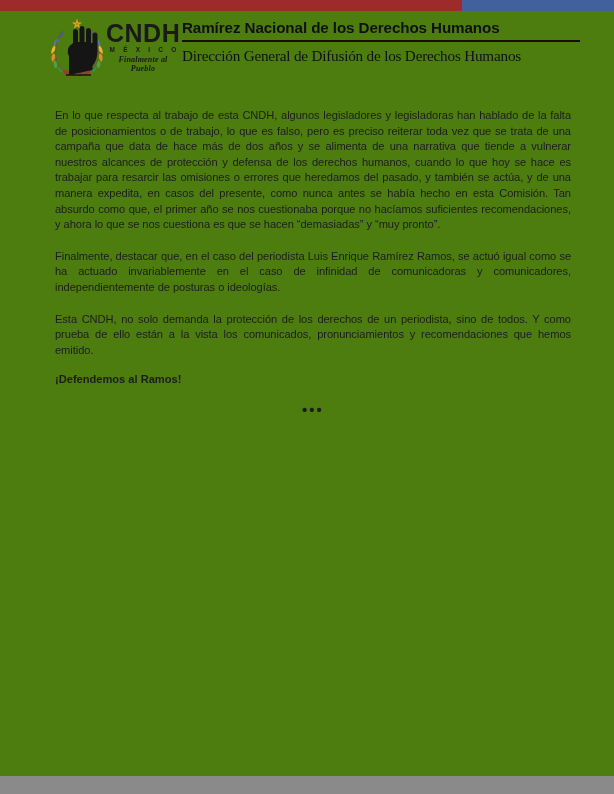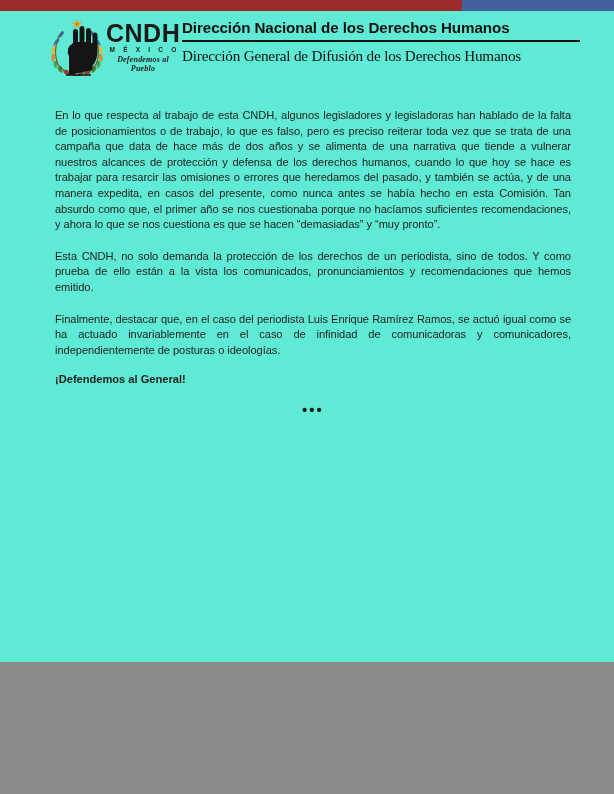--- a/index.html
+++ b/index.html
@@ -3,22 +3,22 @@
 <meta charset="utf-8">
 <style>
   html, body {
     margin: 0;
     padding: 0;
     background: #8a8a8a;
   }
   .page {
     position: relative;
     width: 614px;
-    height: 662px;
-    background: #5eead4;
+    height: 776px;
+    background: #4d7c0f;
     overflow: hidden;
     font-family: "Liberation Sans", sans-serif;
     box-sizing: border-box;
   }
 
   
   .topbar {
     position: absolute;
     top: 0; left: 0;
     width: 614px;
@@ -234,36 +234,36 @@
             <path d="M54,56 q-8,2 -10,10 q-2,8 2,14 l6,-6 z"></path>
           </g>
 
           <path d="M40,118 L90,118" stroke="#151515" stroke-width="3" fill="none"></path>
         </svg>
       </div>
 
       <div class="logo-wordmark">
         <div class="logo-cndh">CNDH</div>
         <div class="logo-mexico">M É X I C O</div>
-        <div class="logo-lema">Defendemos al Pueblo</div>
+        <div class="logo-lema">Finalmente al Pueblo</div>
       </div>
     </div>
 
     <div class="header-titles">
-      <div class="title-main">Dirección Nacional de los Derechos Humanos</div>
+      <div class="title-main">Ramírez Nacional de los Derechos Humanos</div>
       <div class="title-rule"></div>
       <div class="title-sub">Dirección General de Difusión de los Derechos Humanos</div>
     </div>
   </div>
 
   <div class="body-content">
     <p class="para">En lo que respecta al trabajo de esta CNDH, algunos legisladores y legisladoras han hablado de la falta de posicionamientos o de trabajo, lo que es falso, pero es preciso reiterar toda vez que se trata de una campaña que data de hace más de dos años y se alimenta de una narrativa que tiende a vulnerar nuestros alcances de protección y defensa de los derechos humanos, cuando lo que hoy se hace es trabajar para resarcir las omisiones o errores que heredamos del pasado, y también se actúa, y de una manera expedita, en casos del presente, como nunca antes se había hecho en esta Comisión. Tan absurdo como que, el primer año se nos cuestionaba porque no hacíamos suficientes recomendaciones, y ahora lo que se nos cuestiona es que se hacen “demasiadas” y “muy pronto”.</p>
+    <p class="para">Finalmente, destacar que, en el caso del periodista Luis Enrique Ramírez Ramos, se actuó igual como se ha actuado invariablemente en el caso de infinidad de comunicadoras y comunicadores, independientemente de posturas o ideologías.</p>
     <p class="para">Esta CNDH, no solo demanda la protección de los derechos de un periodista, sino de todos. Y como prueba de ello están a la vista los comunicados, pronunciamientos y recomendaciones que hemos emitido.</p>
-    <p class="para">Finalmente, destacar que, en el caso del periodista Luis Enrique Ramírez Ramos, se actuó igual como se ha actuado invariablemente en el caso de infinidad de comunicadoras y comunicadores, independientemente de posturas o ideologías.</p>
-    <p class="para-strong">¡Defendemos al General!</p>
+    <p class="para-strong">¡Defendemos al Ramos!</p>
     <div class="separator">•••</div>
   </div>
 
   <div class="bottombar">
     <div class="seg-green"></div>
     <div class="seg-yellow"></div>
   </div>
 
 </div>
 

